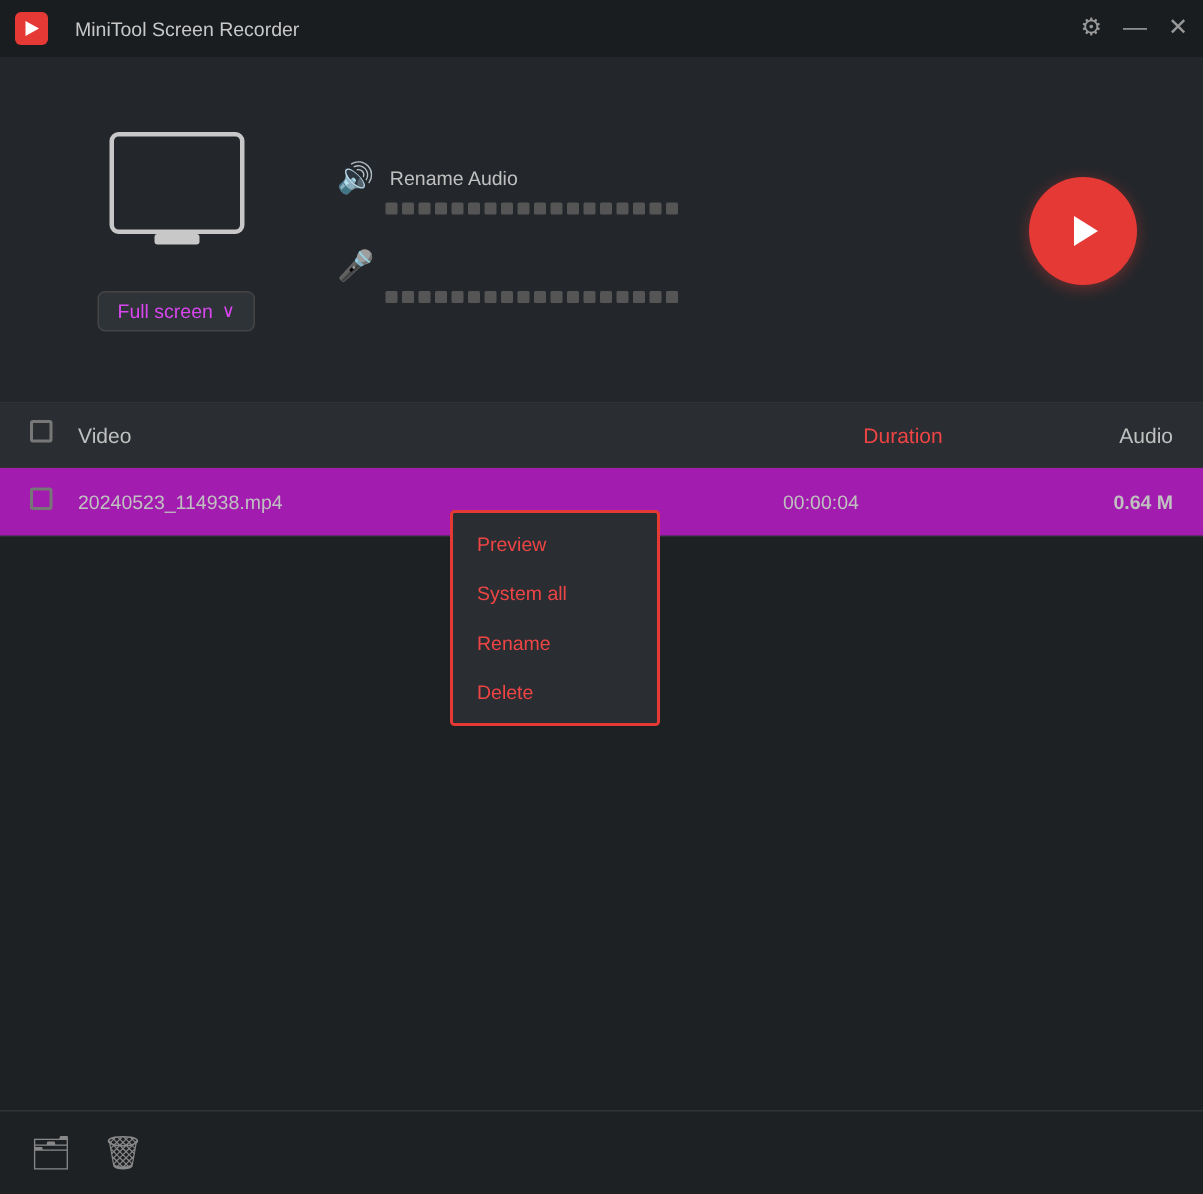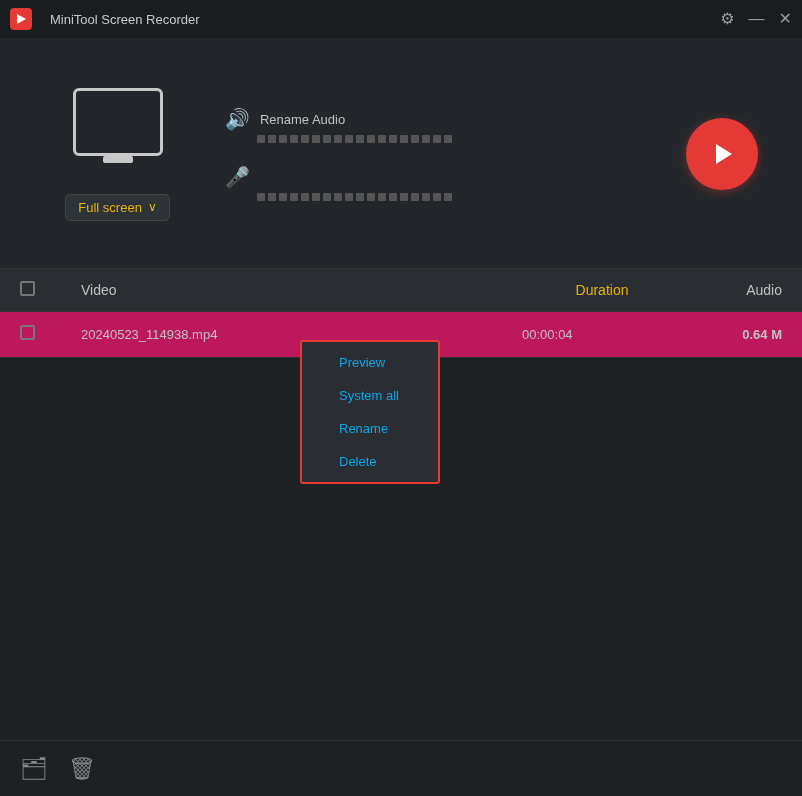--- a/index.html
+++ b/index.html
@@ -86,21 +86,21 @@
       width: 30px;
       height: 7px;
       background: #c8c8c8;
       border-radius: 2px;
     }
     .fullscreen-btn {
       background: #2e3338;
       border: 1px solid #444;
       border-radius: 5px;
       padding: 5px 12px;
-      color: #eab308;
+      color: #d946ef;
       font-size: 13px;
       display: flex;
       align-items: center;
       gap: 6px;
       cursor: pointer;
       margin-top: 24px;
     }
 
     
     .audio-area {
@@ -168,43 +168,43 @@
     
     .table-header {
       background: #2a2e33;
       display: flex;
       align-items: center;
       padding: 10px 20px;
       gap: 0;
       height: 42px;
     }
     .col-check { width: 32px; flex-shrink: 0; }
-    .col-video { flex: 1; font-size: 14px; color: #c0c0c0; margin-left: 29px; }
-    .col-duration { width: 160px; font-size: 14px; color: #eab308; text-align: center; }
+    .col-video { flex: 1; font-size: 14px; color: #c0c0c0; }
+    .col-duration { width: 160px; font-size: 14px; color: #ef4444; text-align: center; }
     .col-size { width: 100px; font-size: 14px; color: #c0c0c0; text-align: right; }
 
     .checkbox {
       width: 15px;
       height: 15px;
       border: 2px solid #777;
       border-radius: 2px;
       background: transparent;
       cursor: pointer;
       display: inline-block;
     }
 
     
     .table-body { position: relative; }
     .table-row {
       display: flex;
       align-items: center;
       padding: 10px 20px;
       height: 46px;
       border-bottom: 1px solid #2d3035;
-      background: #be185d;
+      background: #a21caf;
       cursor: pointer;
     }
     .row-filename { font-size: 13px; color: #c0c0c0; flex: 1; }
     .row-duration { width: 160px; font-size: 13px; color: #c0c0c0; text-align: left; }
     .row-size { width: 100px; font-size: 13px; color: #c0c0c0; text-align: right; font-weight: bold; }
 
     
     .context-menu {
       position: absolute;
       top: 28px;
@@ -212,23 +212,22 @@
       background: #2a2e33;
       border: 2px solid #e53935;
       border-radius: 3px;
       width: 140px;
       z-index: 100;
       padding: 4px 0;
     }
     .context-menu-item {
       padding: 9px 16px;
       font-size: 13px;
-      color: #0ea5e9;
-      cursor: pointer;
-      margin-left: 21px;
+      color: #ef4444;
+      cursor: pointer;
     }
 
     
     .bottom-bar {
       position: absolute;
       bottom: 0;
       left: 0;
       right: 0;
       height: 56px;
       background: #1e2124;

